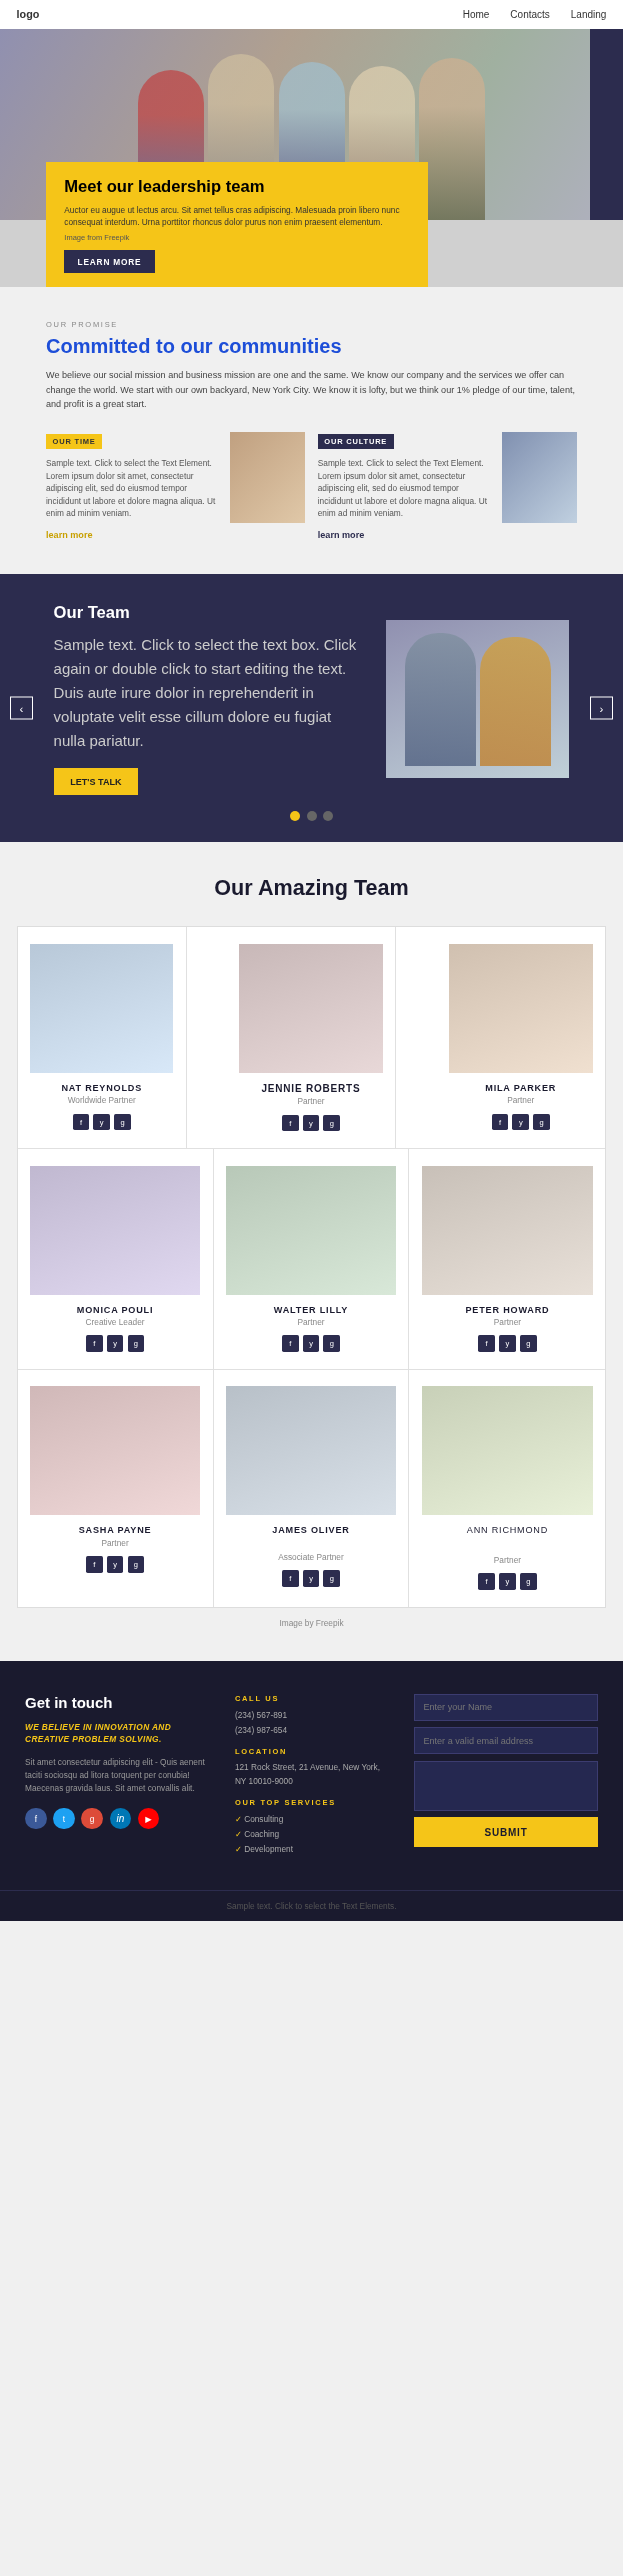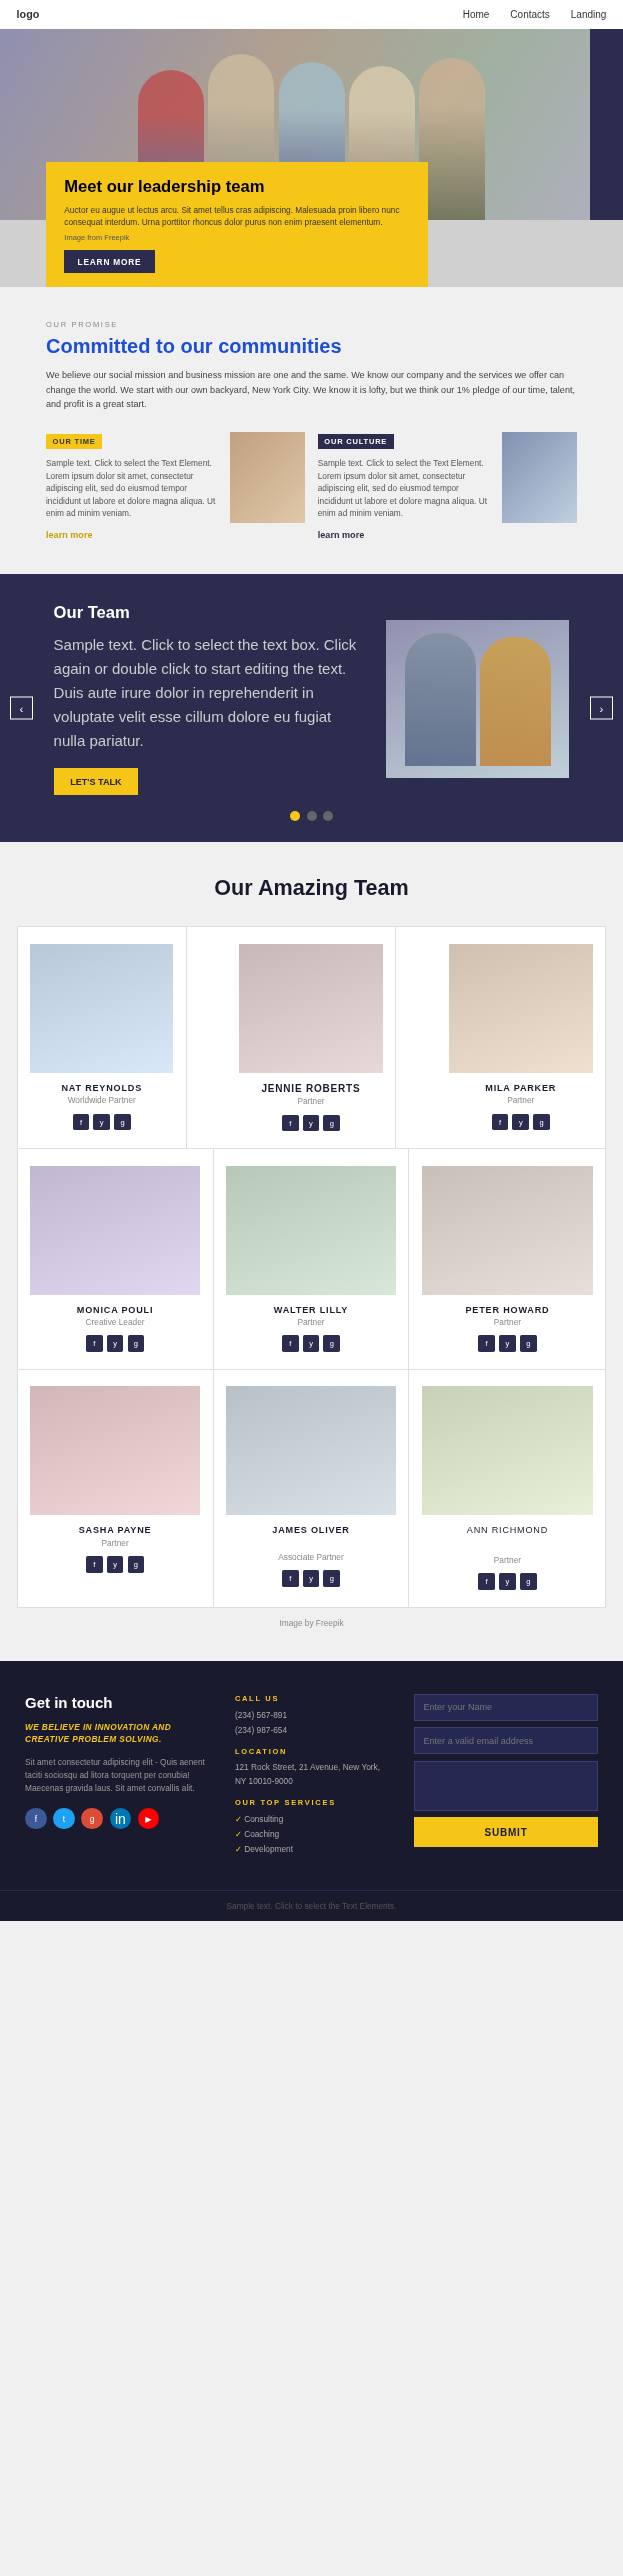--- a/index.html
+++ b/index.html
@@ -225,21 +225,21 @@
 <div style="background:#1a1a2e;padding:33px 25px;display:flex;gap:26px;align-items:flex-start;">
 
   <div style="flex:1.2;">
     <h3 style="font-size:15px;color:#fff;font-weight:bold;margin-bottom:10px;">Get in touch</h3>
     <p style="font-size:8.3px;color:#f5c518;font-weight:bold;font-style:italic;margin-bottom:10px;line-height:1.5;text-transform:uppercase;letter-spacing:0.4px;">WE BELIEVE IN INNOVATION AND CREATIVE PROBLEM SOLVING.</p>
     <p style="font-size:8.3px;color:#999;line-height:1.6;margin-bottom:12.5px;">Sit amet consectetur adipiscing elit - Quis aenent taciti sociosqu ad litora torquent per conubia! Maecenas gravida laus. Sit amet convallis alit.</p>
     <div style="display:flex;gap:6.6px;">
       <div style="width:21.6px;height:21.6px;border-radius:50%;background:#3b5998;color:#fff;display:flex;align-items:center;justify-content:center;font-size:8.3px;cursor:pointer;">f</div>
       <div style="width:21.6px;height:21.6px;border-radius:50%;background:#1da1f2;color:#fff;display:flex;align-items:center;justify-content:center;font-size:8.3px;cursor:pointer;">t</div>
       <div style="width:21.6px;height:21.6px;border-radius:50%;background:#dd4b39;color:#fff;display:flex;align-items:center;justify-content:center;font-size:8.3px;cursor:pointer;">g</div>
-      <div style="width:21.6px;height:21.6px;border-radius:50%;background:#0077b5;color:#fff;display:flex;align-items:center;justify-content:center;font-size:14px;cursor:pointer;">in</div>
+      <div style="width:21.6px;height:21.6px;border-radius:50%;background:#0077b5;color:#fff;display:flex;align-items:center;justify-content:center;font-size:10px;cursor:pointer;font-style:italic;">in</div>
       <div style="width:21.6px;height:21.6px;border-radius:50%;background:#ff0000;color:#fff;display:flex;align-items:center;justify-content:center;font-size:8.3px;cursor:pointer;">▶</div>
     </div>
   </div>
 
   <div style="flex:1;">
     <div style="font-size:7.5px;color:#f5c518;font-weight:bold;letter-spacing:1.7px;text-transform:uppercase;margin-bottom:5px;">CALL US</div>
     <p style="font-size:8.3px;color:#aaa;line-height:1.8;">(234) 567-891</p>
     <p style="font-size:8.3px;color:#aaa;line-height:1.8;margin-bottom:10px;">(234) 987-654</p>
     <div style="font-size:7.5px;color:#f5c518;font-weight:bold;letter-spacing:1.7px;text-transform:uppercase;margin-bottom:5px;">LOCATION</div>
     <p style="font-size:8.3px;color:#aaa;line-height:1.6;margin-bottom:10px;">121 Rock Street, 21 Avenue, New York, NY 10010-9000</p>

